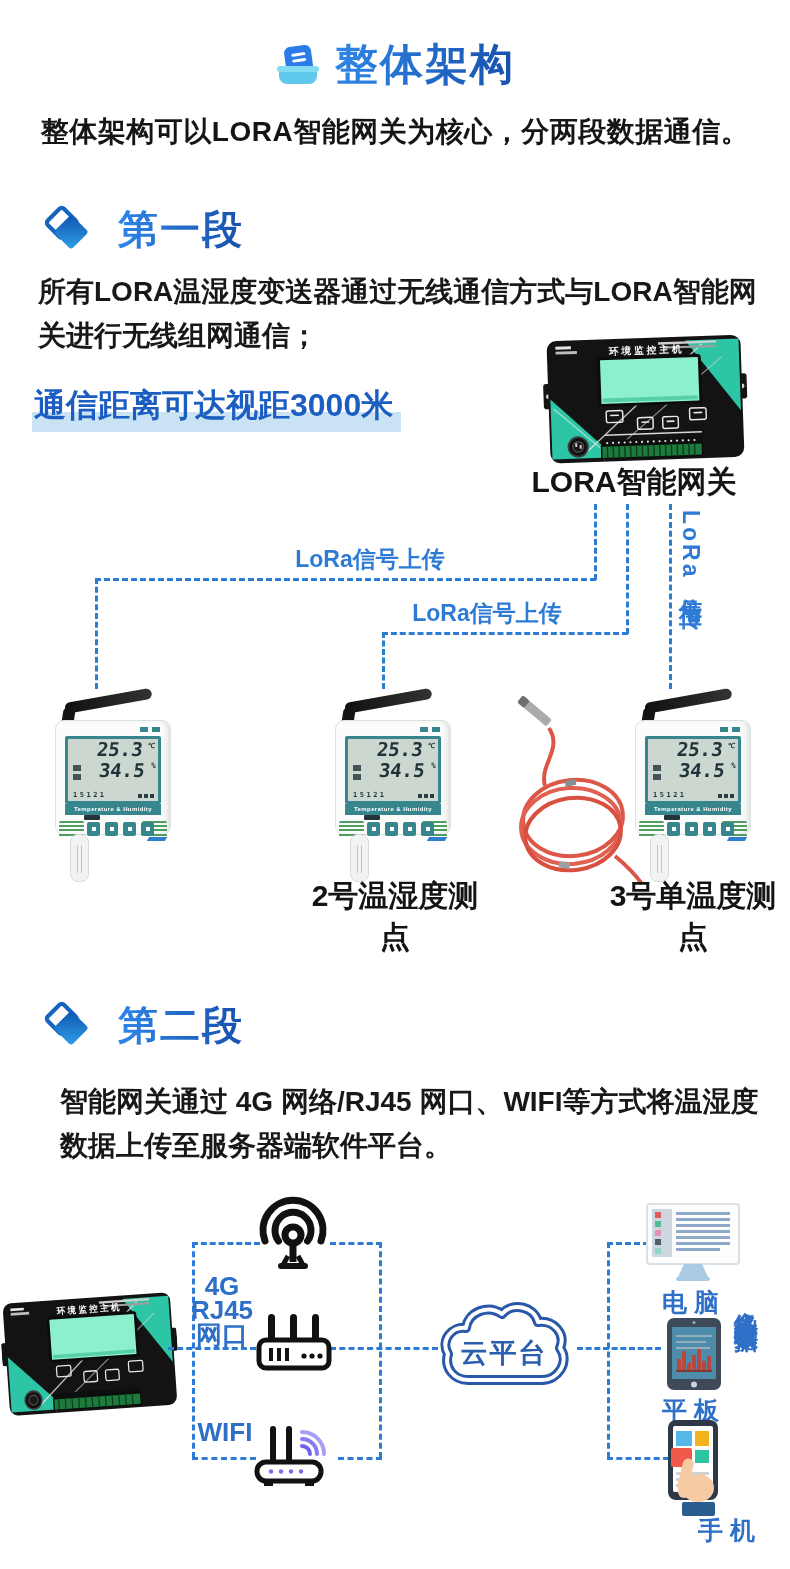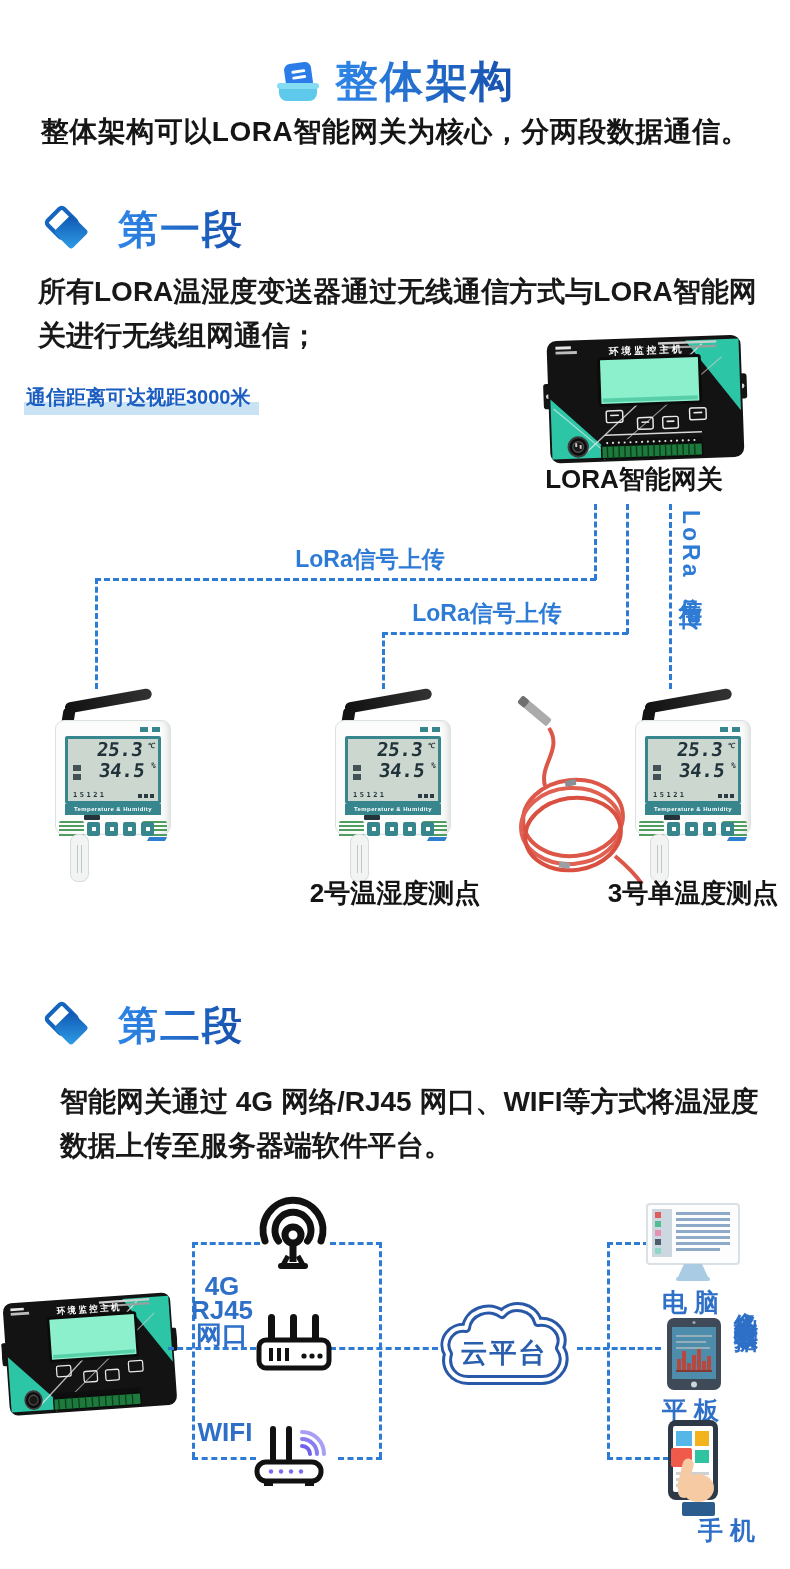--- a/index.html
+++ b/index.html
@@ -1,36 +1,36 @@
 <!DOCTYPE html>
 <html><head>
 <meta charset="utf-8">
 <style>
   html,body{margin:0;padding:0;background:#fff;}
   #page{position:relative;width:790px;height:1569px;background:#ffffff;overflow:hidden;
         font-family:"Liberation Sans",sans-serif;}
   .abs{position:absolute;}
   
-  .main-header{position:absolute;left:0;right:0;top:36px;display:flex;justify-content:center;align-items:center;gap:14px;margin-top:17px;}
+  .main-header{position:absolute;left:0;right:0;top:36px;display:flex;justify-content:center;align-items:center;gap:14px;}
   .main-title{font-size:43px;font-weight:800;letter-spacing:2px;
       background:linear-gradient(90deg,#2e86e8,#1750ac);-webkit-background-clip:text;background-clip:text;color:transparent;}
   .intro{position:absolute;left:30px;right:30px;top:113px;text-align:center;font-size:28px;font-weight:700;color:#151515;letter-spacing:.5px;}
   .sec-header{position:absolute;display:flex;align-items:center;gap:22px;}
   .sec-title{font-size:40px;font-weight:800;letter-spacing:2px;
       background:linear-gradient(90deg,#2e86e8,#1750ac);-webkit-background-clip:text;background-clip:text;color:transparent;}
   .body-text{position:absolute;left:38px;width:724px;font-size:28px;line-height:44px;font-weight:700;color:#181818;}
-  .feature{position:absolute;left:24px;font-size:20px;font-weight:700;color:#1b5dc0;
+  .feature{position:absolute;left:32px;font-size:32px;font-weight:700;color:#1b5dc0;
       background:linear-gradient(180deg,transparent 58%,#c9e3f5 58%);padding:0 8px 4px 2px;display:inline-block;}
   
   .dash-v{position:absolute;border-left:3px dashed #2e7bd6;width:0;}
   .dash-h{position:absolute;border-top:3px dashed #2e7bd6;height:0;}
   .link-label{position:absolute;font-size:23px;font-weight:700;color:#2e7bd6;text-align:center;}
   .link-label-v{position:absolute;writing-mode:vertical-rl;font-size:23px;font-weight:700;color:#2e7bd6;letter-spacing:3px;}
   
-  .device-label{position:absolute;text-align:center;font-size:26px;font-weight:600;color:#141414;}
+  .device-label{position:absolute;text-align:center;font-size:30px;font-weight:600;color:#141414;}
   .term-label{position:absolute;text-align:center;font-size:25px;font-weight:600;color:#2e6fc8;letter-spacing:7px;}
   .chan-label{position:absolute;font-size:26px;font-weight:700;color:#2e6fc8;text-align:center;white-space:pre-line;line-height:25px;}
   .side-note{position:absolute;writing-mode:vertical-rl;font-size:24px;font-weight:700;color:#2e6fc8;letter-spacing:3px;}
   
   .sensor{position:absolute;width:118px;height:198px;}
   .ant-rod{position:absolute;left:10px;top:17px;width:88px;height:11px;border-radius:6px;
       background:linear-gradient(90deg,#101010,#333);transform:rotate(-10deg);transform-origin:left center;}
   .ant-joint{position:absolute;left:7px;top:23px;width:12px;height:21px;background:#141414;border-radius:3px;transform:rotate(9deg);}
   .s-body{position:absolute;left:0;top:34px;width:114px;height:113px;background:#fbfcfb;border:1px solid #dce2e1;border-radius:9px;
       box-shadow:inset -6px 0 8px -6px #c3cdc9;}

